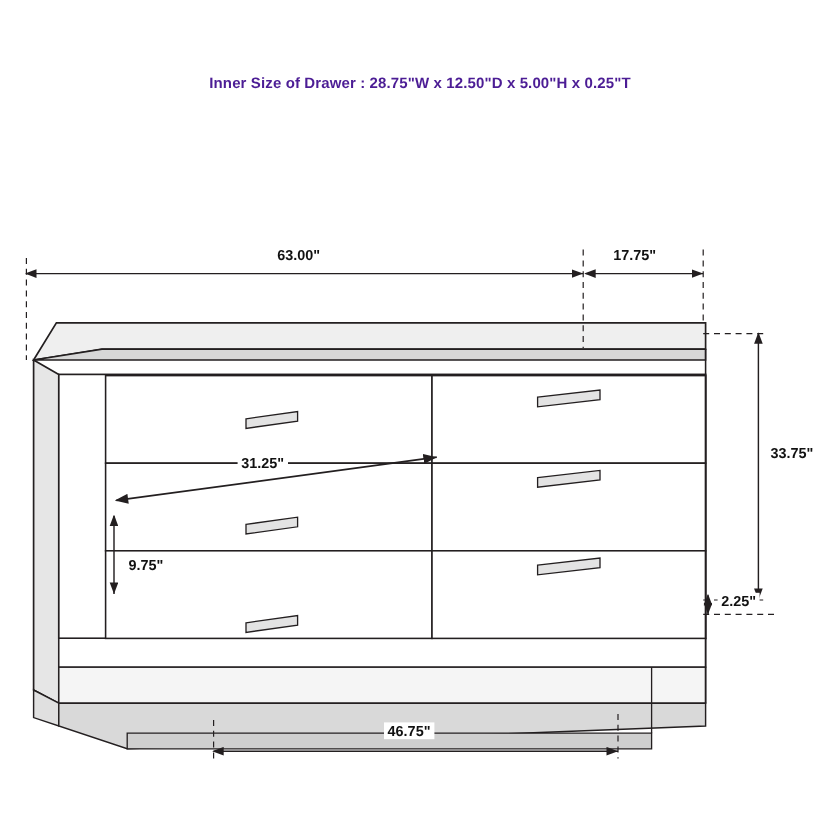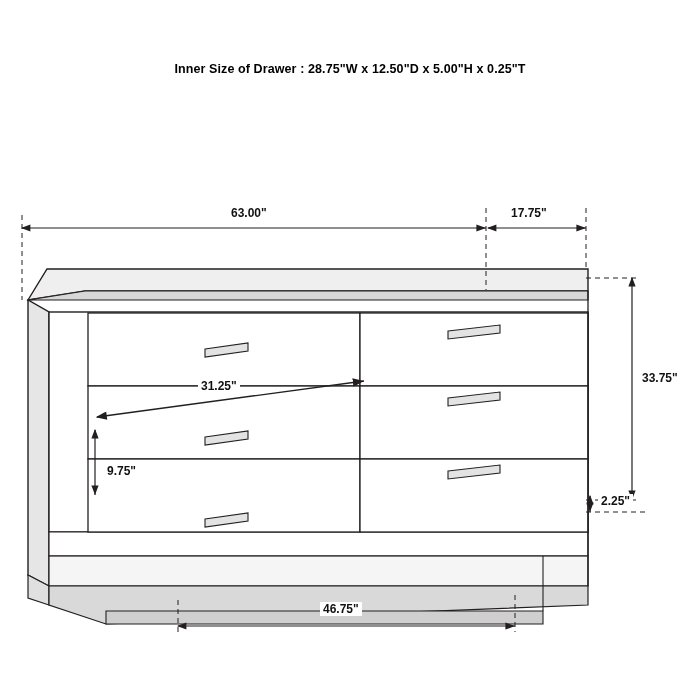--- a/index.html
+++ b/index.html
@@ -22,21 +22,21 @@
   }
   .title {
     position: absolute;
     top: 62px;
     left: 0;
     width: 700px;
     text-align: center;
     font-size: 12.5px;
     font-weight: bold;
     letter-spacing: 0.1px;
-    color: #000000;
+    color: #4c1d95;
   }
   svg.diagram {
     position: absolute;
     top: 0;
     left: 0;
     width: 700px;
     height: 700px;
   }
   .dimlabel {
     position: absolute;

